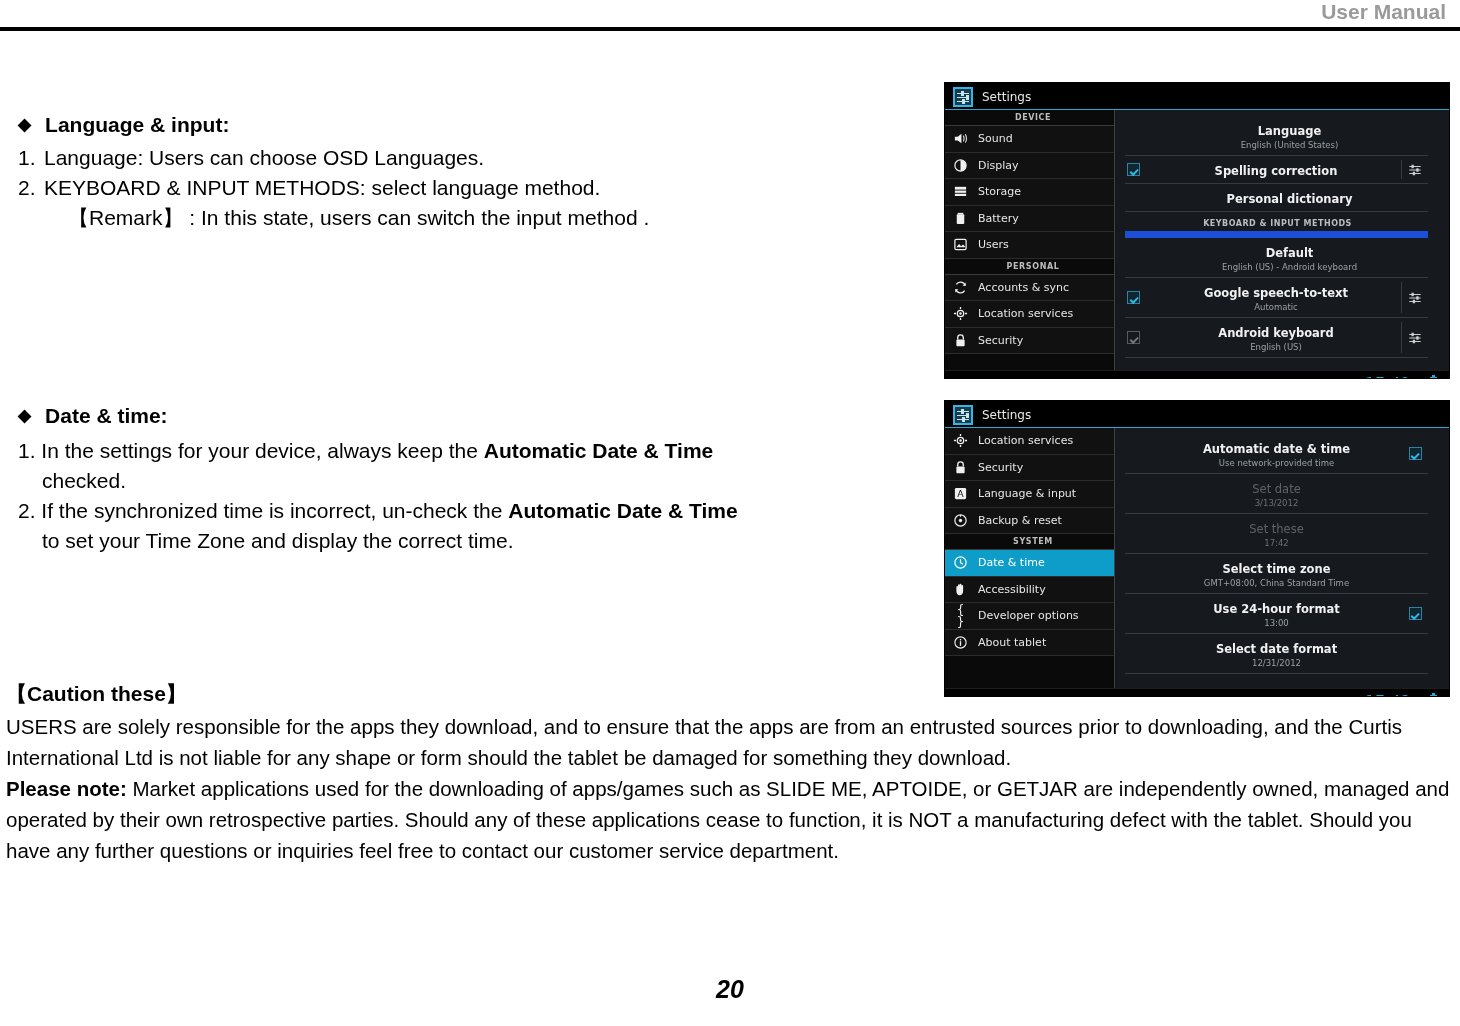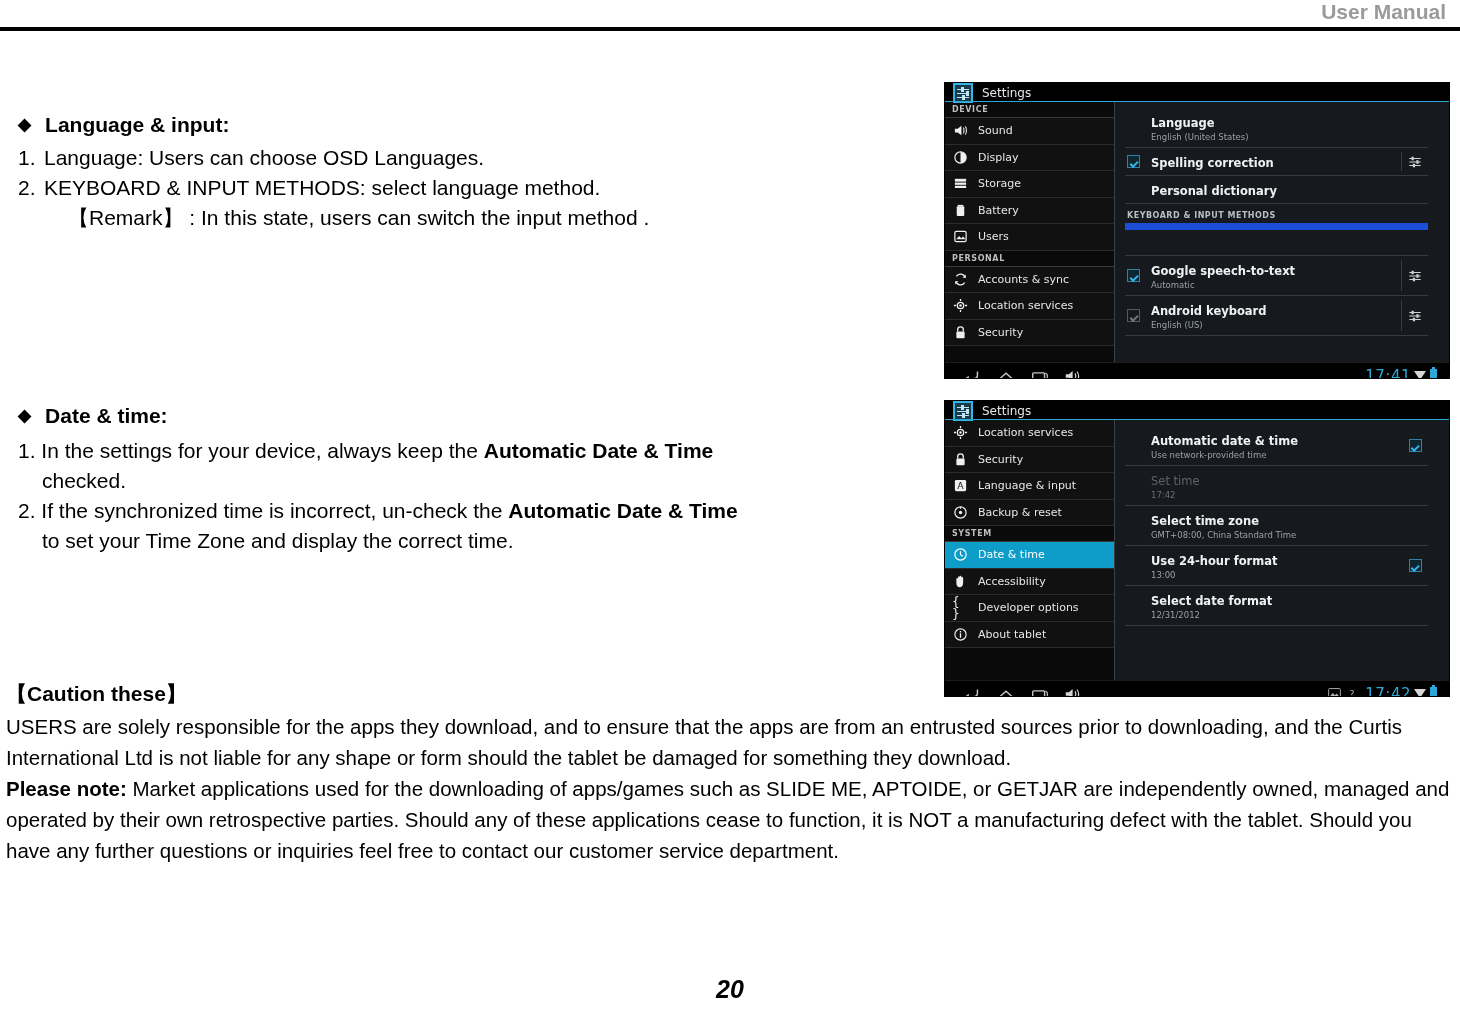--- a/index.html
+++ b/index.html
@@ -107,21 +107,21 @@
     background: #000;
     border: 1px solid #000;
     box-sizing: border-box;
     font-family: "DejaVu Sans", sans-serif;
     overflow: hidden;
   }
   #tablet-1 { left: 944px; top: 82px; width: 506px; height: 297px; }
   #tablet-2 { left: 944px; top: 400px; width: 506px; height: 297px; }
 
   .tb-titlebar {
-    height: 19px;
+    height: 27px;
     background: #000;
     display: flex;
     align-items: center;
     padding-left: 8px;
     position: relative;
   }
   .tb-titlebar::after {
     content: "";
     position: absolute;
     left: 0; right: 0; bottom: 0;
@@ -158,20 +158,21 @@
   .settings-icon i:nth-child(2)::after { left: 9px; }
   .settings-icon i:nth-child(3)::after { left: 5px; }
   .tb-title-text {
     color: #e8e8e8;
     font-size: 12px;
   }
 
   .tb-body {
     display: flex;
     height: 260px;
+    text-align: center;
   }
 
   
   .tb-sidebar {
     width: 169px;
     background: #0a0a0a;
     flex: none;
     overflow: hidden;
   }
   .side-group {
@@ -514,20 +515,24 @@
         <span class="det-check spacer"></span>
         <span class="det-text">
           <span class="det-title">Personal dictionary</span>
         </span>
       </div>
 
       <div class="det-group">KEYBOARD &amp; INPUT METHODS</div>
 
       <div class="det-row">
         <span class="det-check spacer"></span>
+        <span class="det-text">
+          <span class="det-title">Default</span>
+          <span class="det-sub" style="display:block">English (US) - Android keyboard</span>
+        </span>
       </div>
 
       <div class="det-row">
         <span class="det-check on"></span>
         <span class="det-text">
           <span class="det-title">Google speech-to-text</span>
           <span class="det-sub" style="display:block">Automatic</span>
         </span>
         <span class="det-sliders">
           <svg width="14" height="14" viewBox="0 0 16 16">
@@ -691,25 +696,33 @@
         <span class="det-check spacer"></span>
         <span class="det-text">
           <span class="det-title">Automatic date &amp; time</span>
           <span class="det-sub" style="display:block">Use network-provided time</span>
         </span>
         <span class="det-right-check">
           <span class="det-check on" style="margin:0"></span>
         </span>
       </div>
 
-
-      <div class="det-row">
-        <span class="det-check spacer"></span>
-        <span class="det-text">
-          <span class="det-title dim">Set time</span>
+      <div class="det-row">
+        <span class="det-check spacer"></span>
+        <span class="det-text">
+          <span class="det-title dim">Set date</span>
+          <span class="det-sub dimmer" style="display:block">3/13/2012</span>
+        </span>
+        <span class="det-right-check"></span>
+      </div>
+
+      <div class="det-row">
+        <span class="det-check spacer"></span>
+        <span class="det-text">
+          <span class="det-title dim">Set these</span>
           <span class="det-sub dimmer" style="display:block">17:42</span>
         </span>
         <span class="det-right-check"></span>
       </div>
 
       <div class="det-row">
         <span class="det-check spacer"></span>
         <span class="det-text">
           <span class="det-title">Select time zone</span>
           <span class="det-sub" style="display:block">GMT+08:00, China Standard Time</span>

